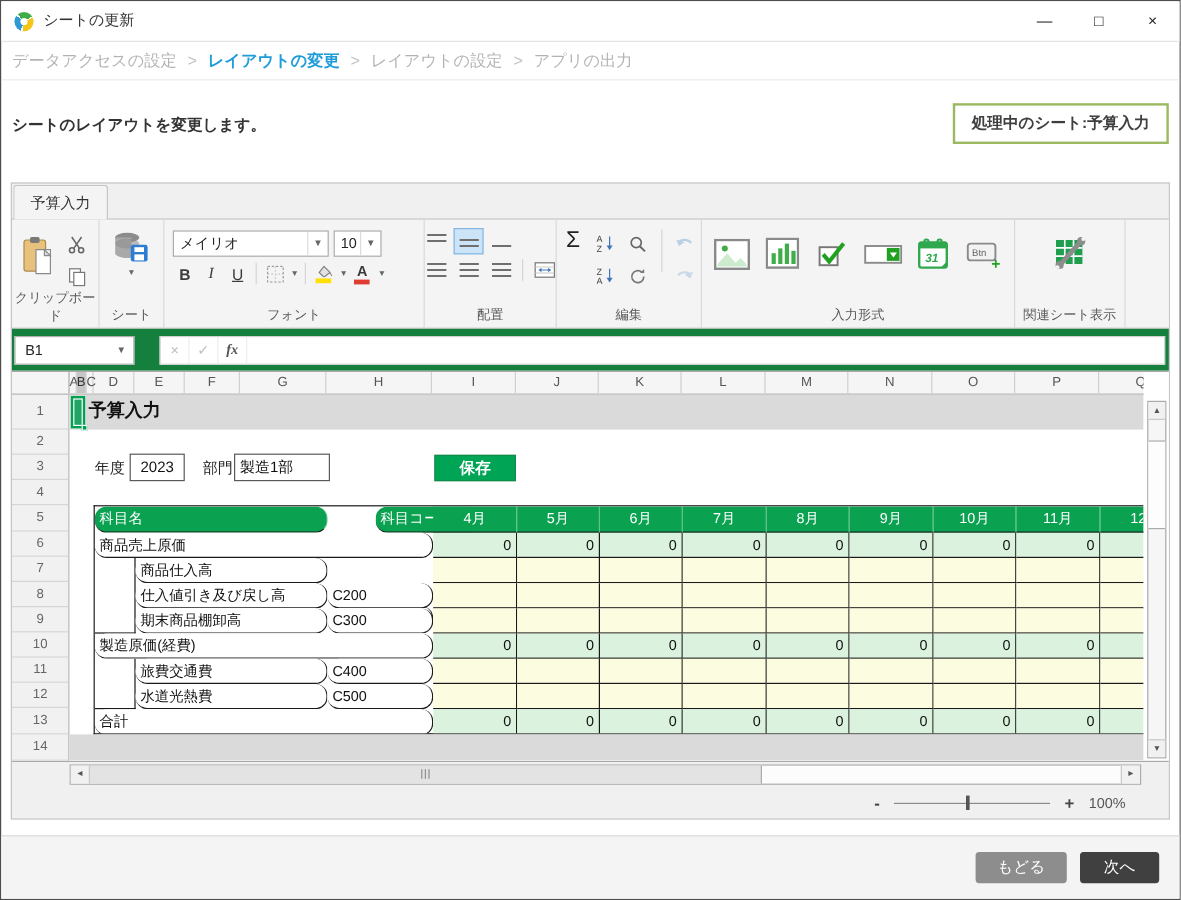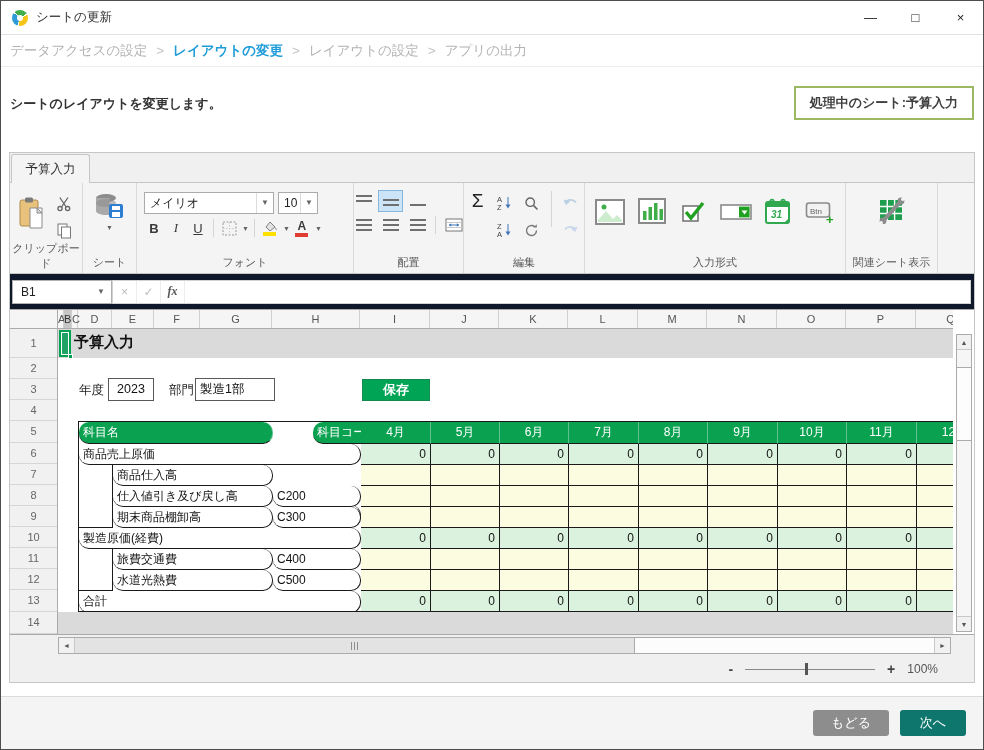--- a/index.html
+++ b/index.html
@@ -68,21 +68,21 @@
   .lines.top { background-position:0 2px; } .lines.mid { background-position:0 6px; } .lines.bot { background-position:0 11px; }
   .lines.full { height:13px; background-size:16px 13px; background-position:0 0; }
 
   .edit-cols { display:flex; gap:5px; padding-top:4px; align-items:flex-start; }
   .sigma { font-size:19px; color:#222; line-height:22px; }
 
   .input-icons { display:flex; justify-content:space-evenly; width:100%; padding-top:8px; }
   .ibtn { width:34px; height:34px; display:flex; align-items:center; justify-content:center; }
 
   
-  .formula-row { height:35px; display:flex; align-items:center; background:#0f172a; padding:0 2px; gap:0; }
+  .formula-row { height:35px; display:flex; align-items:center; background:#15803d; padding:0 2px; gap:21px; }
   .namebox { width:100px; height:24px; background:#fff; border:1px solid #b0b0b0; display:flex; align-items:center; font-size:12px; color:#222; padding-left:8px; }
   .namebox .caret { margin-left:auto; font-size:8px; color:#666; padding:0 6px; }
   .fx-bar { flex:1; height:24px; background:#fff; border:1px solid #d2d2d2; display:flex; align-items:center; margin-right:1px; }
   .fx-btn { width:24px; height:100%; display:flex; align-items:center; justify-content:center; font-size:12px; color:#bdbdbd; border-right:1px solid #ededed; }
   .fx-btn.fx { color:#555; font-style:italic; font-family:"Liberation Serif", serif; font-weight:bold; }
   .formula-input { flex:1; height:100%; }
 
   
   .grid { position:relative; height:326px; border-top:1px solid #a9a9a9; border-bottom:1px solid #a9a9a9; background:#fff; overflow:hidden; }
   .col-strip { position:absolute; left:0; top:0; width:943px; height:19px; background:#f5f5f5; border-bottom:1px solid #ababab; overflow:hidden; }
@@ -128,21 +128,21 @@
   .zoom-slider { width:130px; height:14px; position:relative; }
   .zoom-track { position:absolute; left:0; right:0; top:7px; height:1px; background:#8a8a8a; }
   .zoom-thumb { position:absolute; left:46%; top:1px; width:3px; height:12px; background:#555; }
   .zoom-pct { font-size:12px; color:#555; }
   .zoom-sign { font-weight:bold; font-size:14px; color:#444; }
 
   
   .footer { position:absolute; left:0; right:0; bottom:0; height:53px; background:#f4f4f4; border-top:1px solid #dbdbdb; display:flex; align-items:center; justify-content:flex-end; gap:11px; padding-right:17px; }
   .btn { height:26px; border-radius:3px; color:#fff; font-size:13px; display:flex; align-items:center; justify-content:center; }
   .btn.back { width:76px; background:#8d8d8d; }
-  .btn.next { width:66px; background:#0f766e; }
+  .btn.next { width:66px; background:#404040; }
 </style>
 </head>
 <body>
 
 <div class="window">
 
   <div class="titlebar">
     <span class="app-icon"></span>
     <span class="win-title">シートの更新</span>
     <div class="win-controls">

